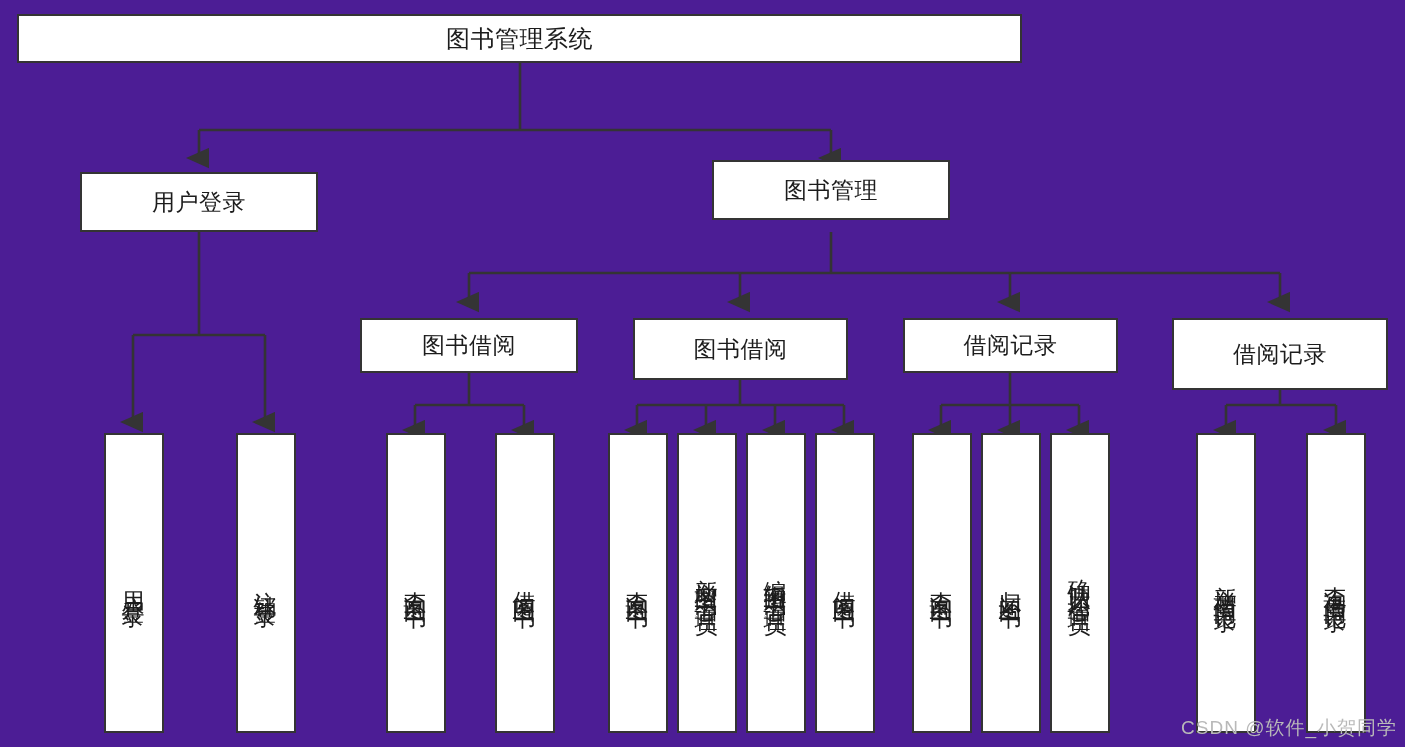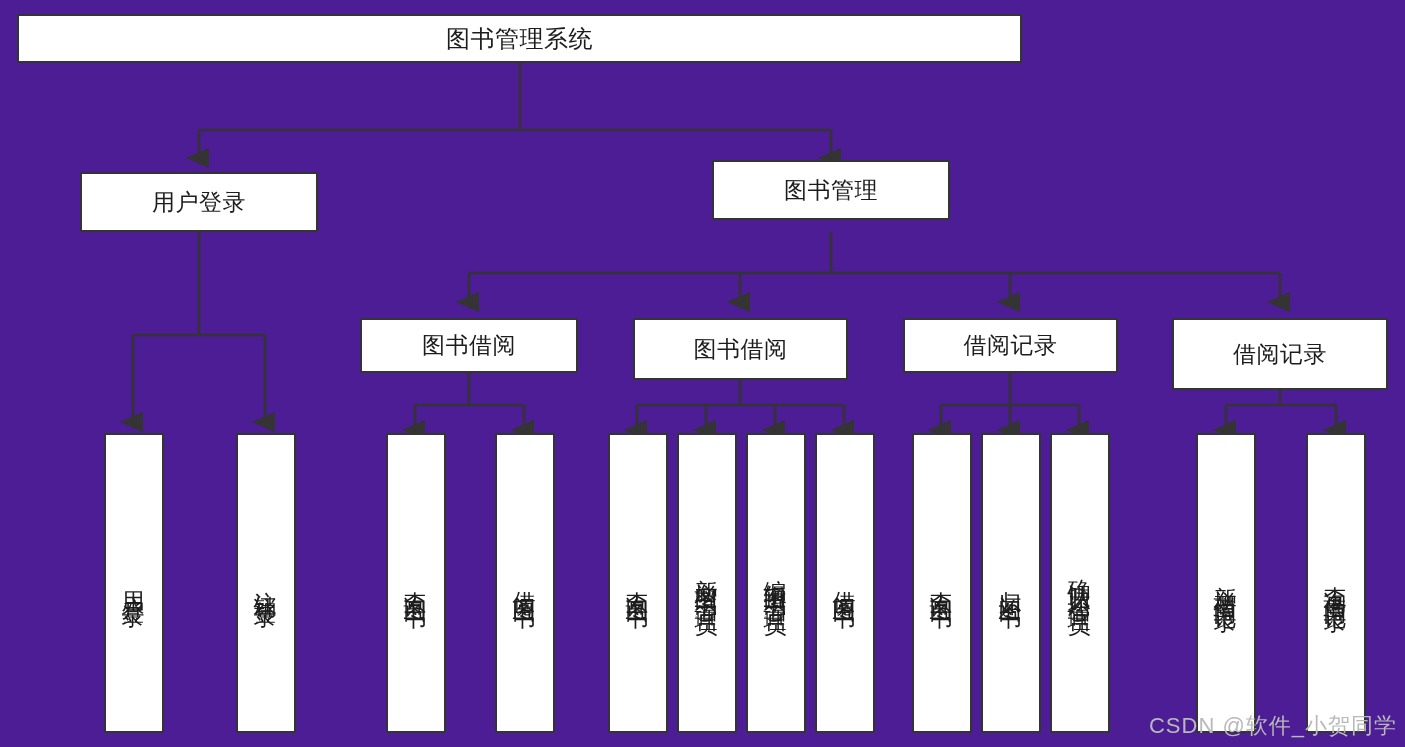--- a/index.html
+++ b/index.html
@@ -53,21 +53,21 @@
     text-orientation: upright;
     white-space: nowrap;
   }
   #root-node {
     font-size: 24px;
   }
   #watermark {
     position: absolute;
     right: 8px;
     bottom: 6px;
-    font-size: 22px;
+    font-size: 19px;
     color: #b9b9b9;
     letter-spacing: 1px;
     white-space: nowrap;
     user-select: none;
   }
 </style>
 </head>
 <body>
 
 <div id="diagram-root">

